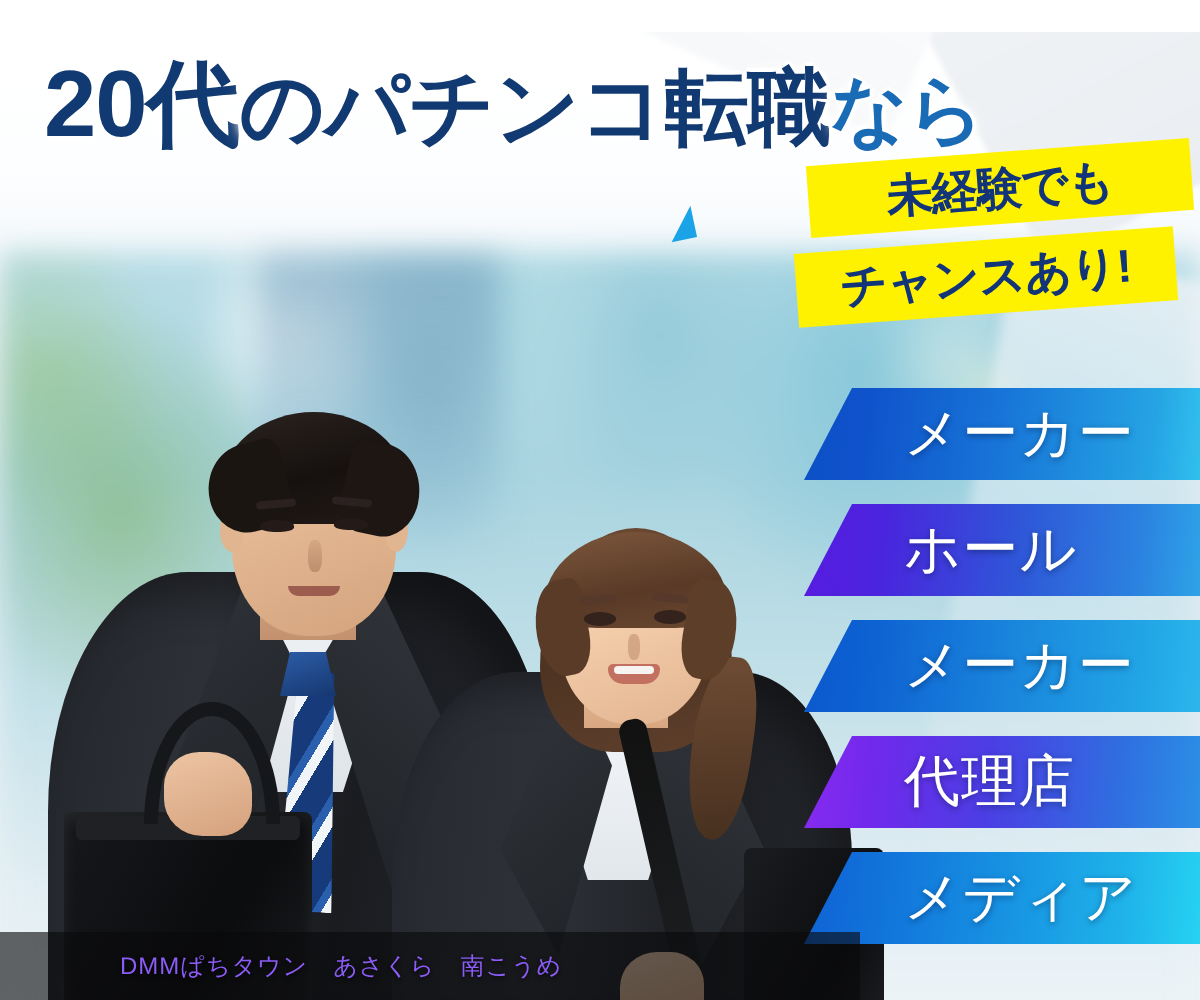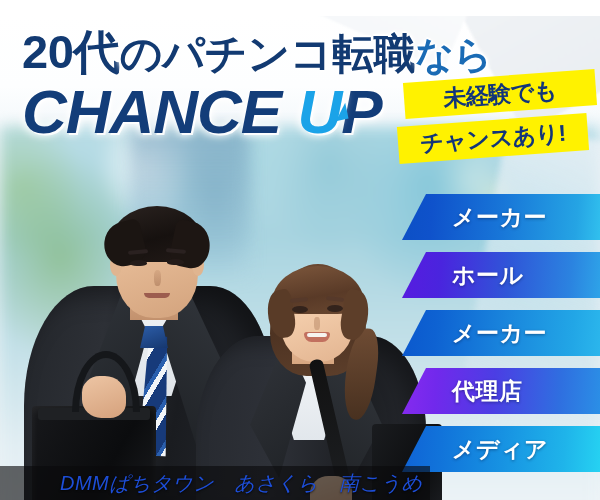--- a/index.html
+++ b/index.html
@@ -234,39 +234,38 @@
   .badge-bar2{left:0px;top:50px;width:190px;height:37px;transform:rotate(-4.2deg);}
 
   
   .cats{position:absolute;left:396px;top:178px;width:204px;height:300px;}
   .cat{
     position:absolute;left:0;width:204px;height:46px;
     clip-path:polygon(30px 0,204px 0,204px 100%,6px 100%);
     display:flex;align-items:center;box-sizing:border-box;padding-left:56px;
   }
   .cat span{
-    color:#fff;font-size:23px;font-weight:700;letter-spacing:.5px;line-height:1;
+    color:#fff;font-size:28px;font-weight:400;letter-spacing:.5px;line-height:1;
     text-shadow:0 1px 3px rgba(0,20,60,.45);white-space:nowrap;
   }
   .cat0{top:0;   background:linear-gradient(95deg,#0b4fc4 0%,#0f52cb 18%,#1876d8 52%,#25a4e4 88%,#31c0ee 100%);}
   .cat1{top:58px;background:linear-gradient(95deg,#5a1ae0 0%,#4a24de 22%,#2f56d8 55%,#2b83e0 85%,#2ea3e8 100%);}
   .cat2{top:116px;background:linear-gradient(95deg,#0a56cc 0%,#0e62d2 20%,#1a87dd 55%,#22a6e6 86%,#2bb6ec 100%);}
   .cat3{top:174px;background:linear-gradient(95deg,#8b2bf0 0%,#7129ec 20%,#4b3ee4 48%,#2f6fe0 80%,#2b8fe6 100%);}
   .cat4{top:232px;background:linear-gradient(95deg,#0f5fd4 0%,#1173da 22%,#1792e2 52%,#1fb4ea 82%,#26d2f2 100%);}
 
   
   .caption{
     position:absolute;left:0;top:450px;width:430px;height:34px;
     background:rgba(10,10,12,.62);
     display:flex;align-items:center;
   }
   .caption span{
-    color:#1d4ed8;font-size:20px;letter-spacing:.5px;white-space:nowrap;margin-left:60px;
+    color:#8b5cf6;font-size:12px;letter-spacing:.5px;white-space:nowrap;margin-left:60px;
     text-shadow:0 1px 2px rgba(0,0,0,.7);
-    font-style:italic;
   }
 </style>
 </head>
 <body>
 
 <div class="banner">
 
   <div class="bg-sky"></div>
   <div class="bg-blur"></div>
   <div class="bg-tower"></div>
@@ -325,21 +324,20 @@
       <div class="w-teeth"></div>
       <div class="w-strap"></div>
       <div class="w-hand"></div>
       <div class="w-bag"></div>
     </div>
 
   </div>
 
   <div class="headline">
     <div class="h-line1"><span class="num">20代</span><span>のパチンコ転職</span><span class="nara">なら</span></div>
-    <div class="h-line2"><span>CHANCE </span><span class="up-u">U</span><span class="up-p">P</span></div>
     <div class="arrow-flick"></div>
   </div>
 
   <div class="badge">
     <div class="badge-bar badge-bar1">未経験でも</div>
     <div class="badge-bar badge-bar2">チャンスあり!</div>
   </div>
 
   <div class="cats">
     <div class="cat cat0">

